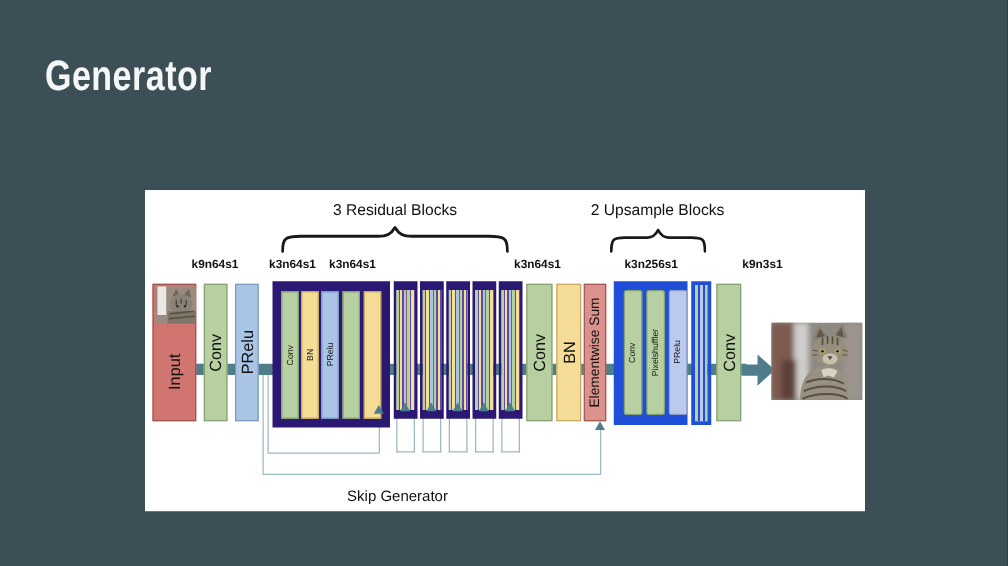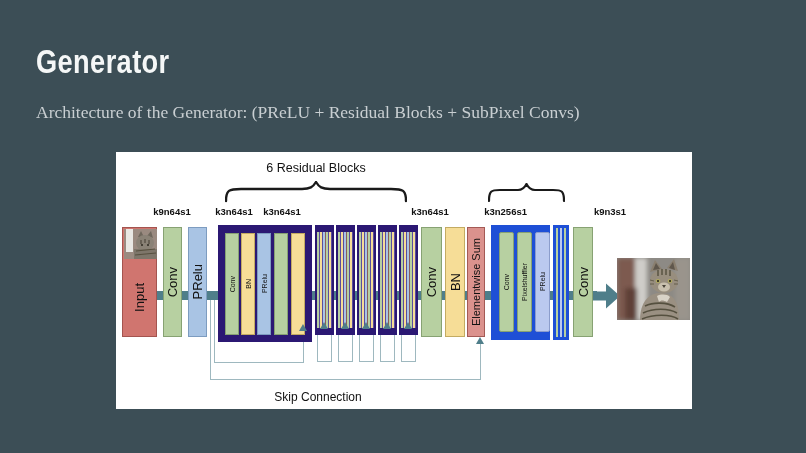--- a/index.html
+++ b/index.html
@@ -76,21 +76,20 @@
     position:absolute;font-size:12px;color:#111;text-align:center;z-index:4;
   }
   svg{display:block;}
 </style>
 </head>
 <body>
 
 <div class="slide">
 
   <div class="title">Generator</div>
-  <div class="subtitle">Architecture of the Generator: (PReLU + Residual Blocks + SubPixel Convs)</div>
 
   <div class="panel">
 
     <div class="flowband" style="left:38px;top:139px;width:443px;height:9px;"></div>
 
     <div class="abs" style="left:477px;top:130px;z-index:2;">
       <svg width="28" height="28" viewBox="0 0 28 28">
         <polygon points="0,9.5 13,9.5 13,1.5 27,14 13,26.5 13,18.5 0,18.5" fill="#4F7E8A"></polygon>
       </svg>
     </div>
@@ -125,21 +124,21 @@
 
     <div class="param" style="left:26px;">k9n64s1</div>
     <div class="block green" style="left:47px;top:75px;width:19px;height:110px;">
       <span class="vtext">Conv</span>
     </div>
 
     <div class="block blue" style="left:72px;top:75px;width:19px;height:110px;">
       <span class="vtext">PRelu</span>
     </div>
 
-    <div class="grouplabel" style="left:109px;width:182px;">6 Residual Blocks</div>
+    <div class="grouplabel" style="left:109px;width:182px;">3 Residual Blocks</div>
     <div class="abs" style="left:109px;top:29px;z-index:4;">
       <svg width="182" height="22" viewBox="0 0 182 22">
         <path d="M1,20 C1,9 4,8 16,8 L77,8 C85,8 88,6 91,1 C94,6 97,8 105,8 L166,8 C178,8 181,9 181,20" fill="none" stroke="#1a1a1a" stroke-width="2.4" stroke-linecap="round"></path>
       </svg>
     </div>
 
     <div class="param" style="left:88px;">k3n64s1</div>
     <div class="param" style="left:136px;">k3n64s1</div>
     <div class="block resbig" style="left:102px;top:73px;width:94px;height:117px;">
       <div class="strip green" style="left:7px;top:8px;width:12px;height:100px;">
@@ -178,27 +177,28 @@
     </div>
 
     <div class="block yellow" style="left:329px;top:75px;width:20px;height:110px;">
       <span class="vtext">BN</span>
     </div>
 
     <div class="block sumblk" style="left:351px;top:75px;width:18px;height:110px;">
       <span class="vtext mid">Elementwise Sum</span>
     </div>
 
+    <div class="grouplabel" style="left:330px;width:160px;">2 Upsample Blocks</div>
     <div class="abs" style="left:372px;top:31px;z-index:4;">
       <svg width="77" height="20" viewBox="0 0 77 20">
         <path d="M1,18 C1,8 3,7 12,7 L30,7 C34,7 36.5,5 38.5,1 C40.5,5 43,7 47,7 L65,7 C74,7 76,8 76,18" fill="none" stroke="#1a1a1a" stroke-width="2.2" stroke-linecap="round"></path>
       </svg>
     </div>
 
-    <div class="param" style="left:351px;text-align:right;">k3n256s1</div>
+    <div class="param" style="left:375px;">k3n256s1</div>
     <div class="block upbig" style="left:375px;top:73px;width:59px;height:115px;">
       <div class="strip green" style="left:8px;top:7px;width:13px;height:98px;border-radius:2px;">
         <span class="vtext small">Conv</span>
       </div>
       <div class="strip green" style="left:26px;top:7px;width:13px;height:98px;border-radius:2px;">
         <span class="vtext small">Pixelshuffler</span>
       </div>
       <div class="strip periwinkle" style="left:44px;top:7px;width:13px;height:98px;border-radius:2px;">
         <span class="vtext small">PRelu</span>
       </div>
@@ -238,16 +238,16 @@
         <ellipse cx="47" cy="29" rx="6" ry="4.5" fill="#c9c0ae"></ellipse>
         <polygon points="45,27 49,27 47,30" fill="#4a443a"></polygon>
         <path d="M33 22 L37 23 M33 26 L37 26" stroke="#55503f" stroke-width="0.8"></path>
         <path d="M57 22 L61 23 M57 26 L61 26" stroke="#55503f" stroke-width="0.8"></path>
         <path d="M23 62 C23 44 32 34 45 35 C58 36 62 46 62 62 Z" fill="#9a9082"></path>
         <path d="M28 48 C36 44 50 44 58 49 M26 55 C36 50 52 50 60 55 M25 61 C36 56 54 56 61 61" stroke="#55503f" stroke-width="1.6" fill="none"></path>
         <path d="M40 38 C44 36 50 36 53 39 L50 44 C46 42 44 42 42 44 Z" fill="#d8d2c6"></path>
       </svg>
     </div>
 
-    <div class="skiptext" style="left:142px;top:238px;width:120px;">Skip Connection</div>
+    <div class="skiptext" style="left:142px;top:238px;width:120px;">Skip Generator</div>
 
   </div>
 </div>
 
 </body></html>

